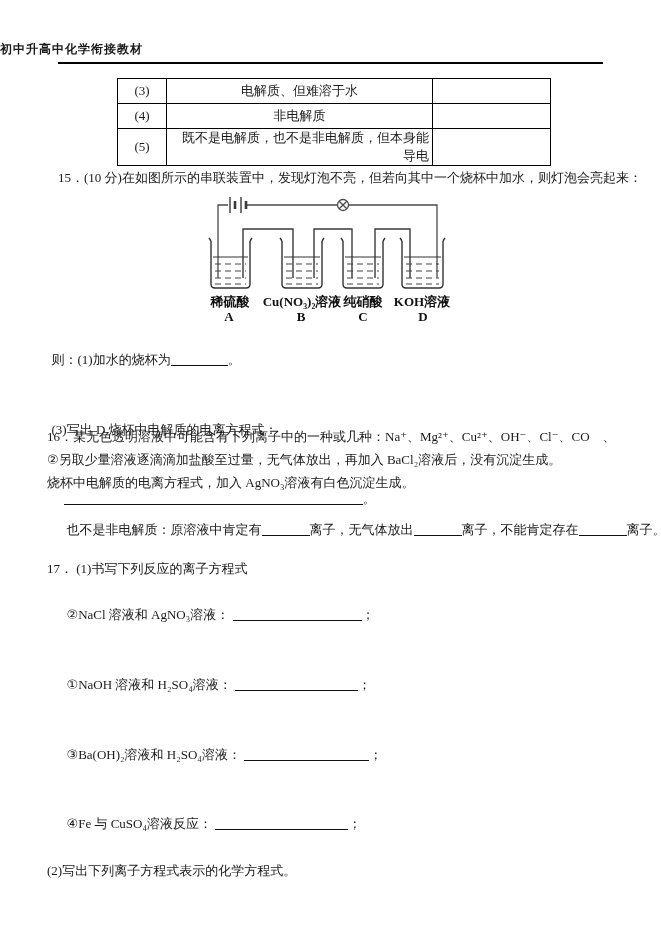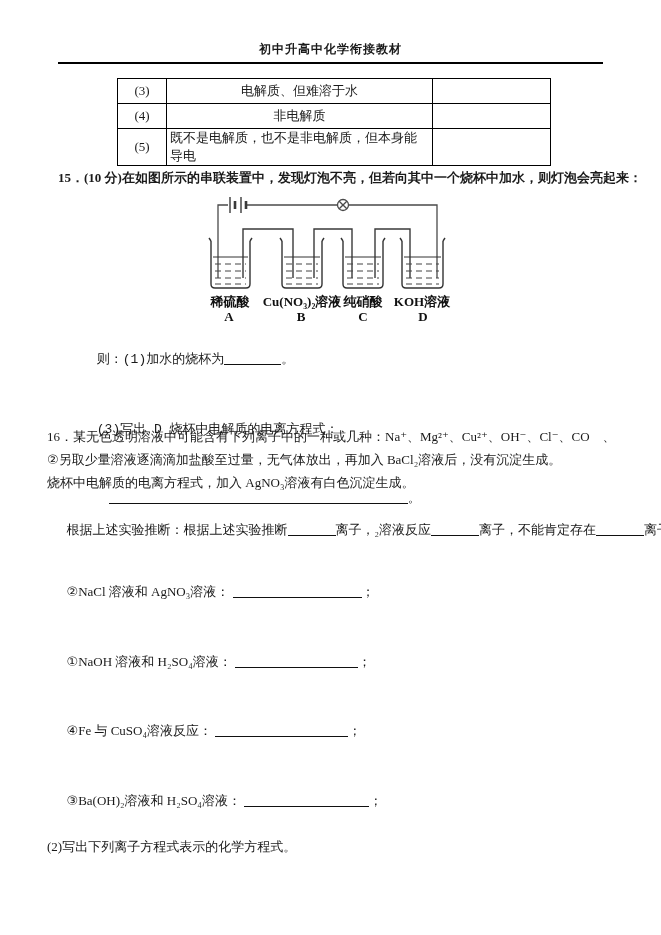--- a/index.html
+++ b/index.html
@@ -2,33 +2,33 @@
 <html><head>
 <meta charset="utf-8">
 <style>
   html,body{margin:0;padding:0;background:#888;}
   .page{
     position:relative;width:661px;height:935px;margin:0 auto;
     background:#ffffff;overflow:hidden;
     font-family:"Liberation Serif","DejaVu Serif","DejaVu Sans",serif;
     color:#1a1a1a;font-size:13px;
   }
-  .doc-title{position:absolute;top:41px;left:0;width:661px;text-align:center;
+  .doc-title{position:absolute;top:41px;left:0;width:661px;text-align:left;
     font-size:12px;font-weight:bold;letter-spacing:1px;}
   .header-rule{position:absolute;left:58px;top:62px;width:545px;border-top:2px solid #000;}
   table.cls{position:absolute;left:117px;top:78px;border-collapse:collapse;table-layout:fixed;}
   table.cls td{border:1.5px solid #000;height:24px;padding:0 3px;font-size:13px;overflow:hidden;}
   td.c-num{width:42px;text-align:center;}
   td.c-desc{width:259px;text-align:center;}
-  td.c-desc.left{text-align:left;}
+  td.c-desc.left{text-align:right;}
   td.c-ans{width:111px;}
   .textblock{position:absolute;line-height:23.2px;}
   .line{white-space:pre;}
   .blank{display:inline-block;border-bottom:1px solid #111;height:13px;vertical-align:-2px;}
-  .q15stem{position:absolute;left:58px;top:169px;white-space:pre;font-weight:bold;}
+  .q15stem{position:absolute;left:58px;top:169px;white-space:pre;}
   svg.diagram{position:absolute;left:180px;top:190px;}
   svg .wire{stroke:#4a4a4a;stroke-width:1.3;fill:none;}
   svg .plate-long{stroke:#3a3a3a;stroke-width:1.4;}
   svg .plate-short{stroke:#3a3a3a;stroke-width:2.6;}
   svg .beaker{stroke:#333;stroke-width:1.4;fill:none;}
   svg .surface{stroke:#333;stroke-width:1;}
   svg .dash{stroke:#444;stroke-width:1;stroke-dasharray:6 4;}
   svg .electrode{stroke:#3a3a3a;stroke-width:1.4;}
   svg text{fill:#111;font-family:"Liberation Serif","DejaVu Serif","DejaVu Sans",serif;
     font-size:13px;font-weight:bold;text-anchor:middle;}
@@ -133,53 +133,54 @@
     <text x="50" y="116">稀硫酸</text>
     <text x="122" y="116">Cu(NO₃)₂溶液</text>
     <text x="183" y="116">纯硝酸</text>
     <text x="242" y="116">KOH溶液</text>
     <text x="49" y="131">A</text>
     <text x="121" y="131">B</text>
     <text x="183" y="131">C</text>
     <text x="243" y="131">D</text>
   </svg>
 
-  <div class="textblock" style="left:50px;top:325px;width:590px;font-family:Liberation Mono, monospace;">
+  <div class="textblock" style="left:32px;top:325px;width:590px;">
     <div class="line">
       <span>则：(1)加水的烧杯为</span><span class="blank" style="width:57px"></span><span>。</span>
     </div>
     <div class="line">
       <span>(3)写出 D 烧杯中电解质的电离方程式：</span>
     </div>
     <div class="line" style="padding-left:12px">
       <span class="blank" style="width:299px"></span><span>。</span>
     </div>
   </div>
 
   <div class="textblock" style="left:47px;top:425px;width:600px;">
     <div class="line">16．某无色透明溶液中可能含有下列离子中的一种或几种：Na⁺、Mg²⁺、Cu²⁺、OH⁻、Cl⁻、CO    、</div>
     <div class="line">②另取少量溶液逐滴滴加盐酸至过量，无气体放出，再加入 BaCl₂溶液后，没有沉淀生成。</div>
     <div class="line">烧杯中电解质的电离方程式，加入 AgNO₃溶液有白色沉淀生成。</div>
     <div class="line">
-      <span>根据上述实验推断：根据上述实验推断</span><span class="blank" style="width:48px"></span><span>离子，₂溶液反应</span><span class="blank" style="width:48px"></span><span>离子，不能肯定存在</span><span class="blank" style="width:48px"></span><span>离子。</span>
+      <span>也不是非电解质：原溶液中肯定有</span><span class="blank" style="width:48px"></span><span>离子，无气体放出</span><span class="blank" style="width:48px"></span><span>离子，不能肯定存在</span><span class="blank" style="width:48px"></span><span>离子。</span>
     </div>
   </div>
 
   <div class="textblock" style="left:47px;top:557px;width:600px;">
+    <div class="line">17． (1)书写下列反应的离子方程式</div>
 
     <div class="line">
       <span>②NaCl 溶液和 AgNO₃溶液： </span><span class="blank" style="width:129px"></span><span>；</span>
     </div>
     <div class="line">
       <span>①NaOH 溶液和 H₂SO₄溶液： </span><span class="blank" style="width:123px"></span><span>；</span>
     </div>
     <div class="line">
-      <span>④Fe 与 CuSO₄溶液反应： </span><span class="blank" style="width:133px"></span><span>；</span>
+      <span>③Ba(OH)₂溶液和 H₂SO₄溶液： </span><span class="blank" style="width:125px"></span><span>；</span>
     </div>
     <div class="line">
-      <span>③Ba(OH)₂溶液和 H₂SO₄溶液： </span><span class="blank" style="width:125px"></span><span>；</span>
+      <span>④Fe 与 CuSO₄溶液反应： </span><span class="blank" style="width:133px"></span><span>；</span>
     </div>
 
     <div class="line">(2)写出下列离子方程式表示的化学方程式。</div>
 
   </div>
 
 </div>
 
 </body></html>

